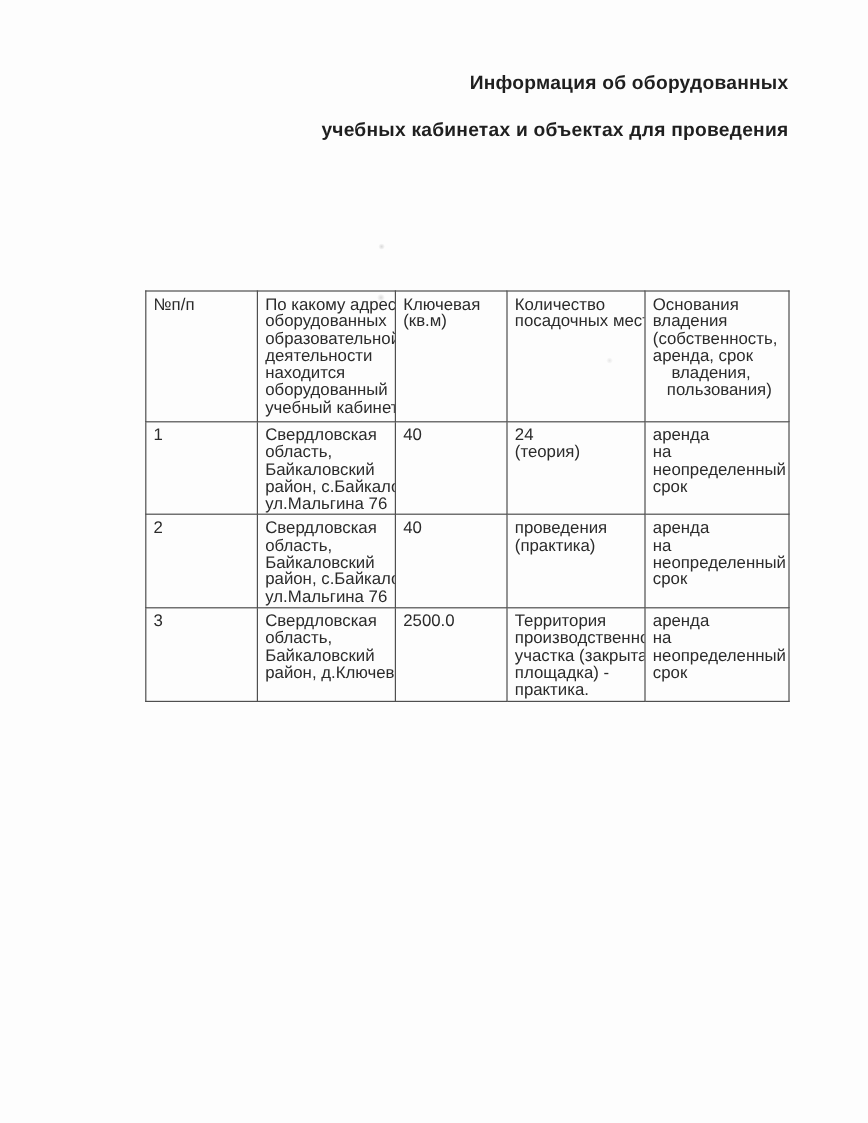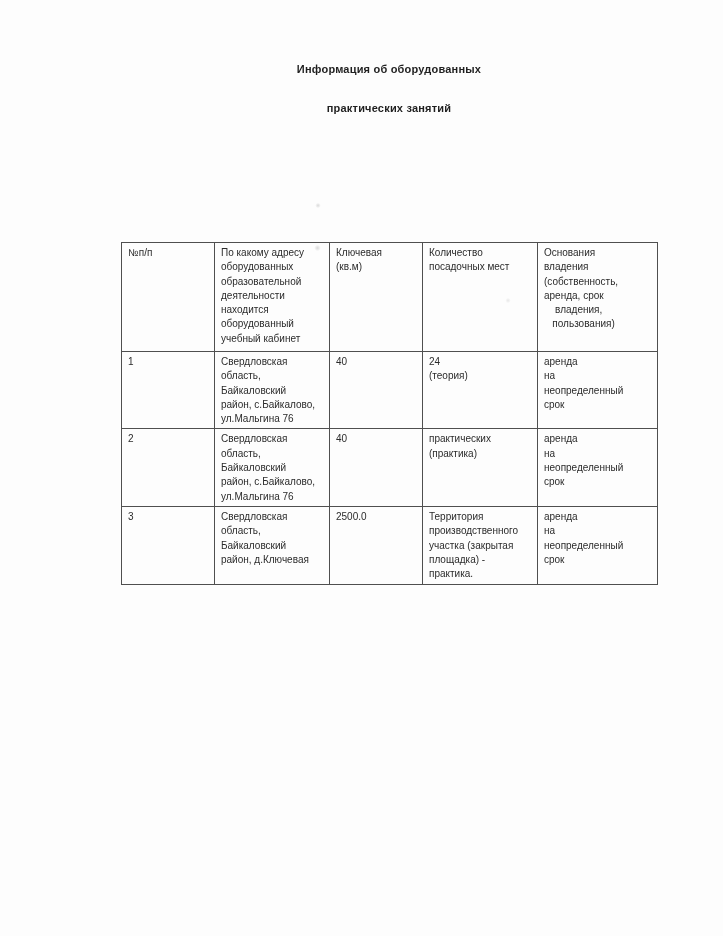--- a/index.html
+++ b/index.html
@@ -21,43 +21,43 @@
     overflow: hidden;
   }
   .content {
     position: absolute;
     left: 121px;
     top: 0;
     width: 536px;
   }
   .doc-title {
     margin-top: 60px;
-    text-align: center;
+    text-align: right;
     font-weight: bold;
-    font-size: 11px;
+    font-size: 16px;
     color: #1f1f1f;
     letter-spacing: 0.2px;
   }
   .title-line {
     line-height: 19px;
     margin-bottom: 20px;
   }
   table.info-table {
     border-collapse: collapse;
     table-layout: fixed;
     width: 536px;
     margin-top: 124px;
   }
   .info-table th,
   .info-table td {
     border: 1px solid #4f4f4f;
     vertical-align: top;
     text-align: left;
     font-weight: normal;
-    font-size: 10px;
+    font-size: 14px;
     line-height: 14.3px;
     padding: 3px 4px 2px 6px;
     white-space: pre;
     overflow: hidden;
     color: #2b2b2b;
   }
   .info-table tr.header-row th {
     height: 103px;
   }
   .info-table tr.body-row-1 td { height: 66px; }
@@ -84,21 +84,21 @@
   .speck-3 { left: 505px; top: 298px; opacity: 0.4; }
 </style>
 </head>
 <body>
 
 <div class="page">
   <div class="content">
 
     <div class="doc-title">
       <div class="title-line">Информация об оборудованных</div>
-      <div class="title-line">практических занятий</div>
+      <div class="title-line">учебных кабинетах и объектах для проведения</div>
     </div>
 
     <table class="info-table">
       <colgroup>
         <col style="width:93px">
         <col style="width:115px">
         <col style="width:93px">
         <col style="width:115px">
         <col style="width:120px">
       </colgroup>
@@ -141,21 +141,21 @@
         </tr>
 
         <tr class="body-row-2">
           <td>2</td>
           <td>Свердловская
 область,
 Байкаловский
 район, с.Байкалово,
 ул.Мальгина 76</td>
           <td class="cell-center">40</td>
-          <td class="cell-center-shift">практических
+          <td class="cell-center-shift">проведения
 (практика)</td>
           <td>аренда
 на
 неопределенный
 срок</td>
         </tr>
 
         <tr class="body-row-3">
           <td>3</td>
           <td>Свердловская

